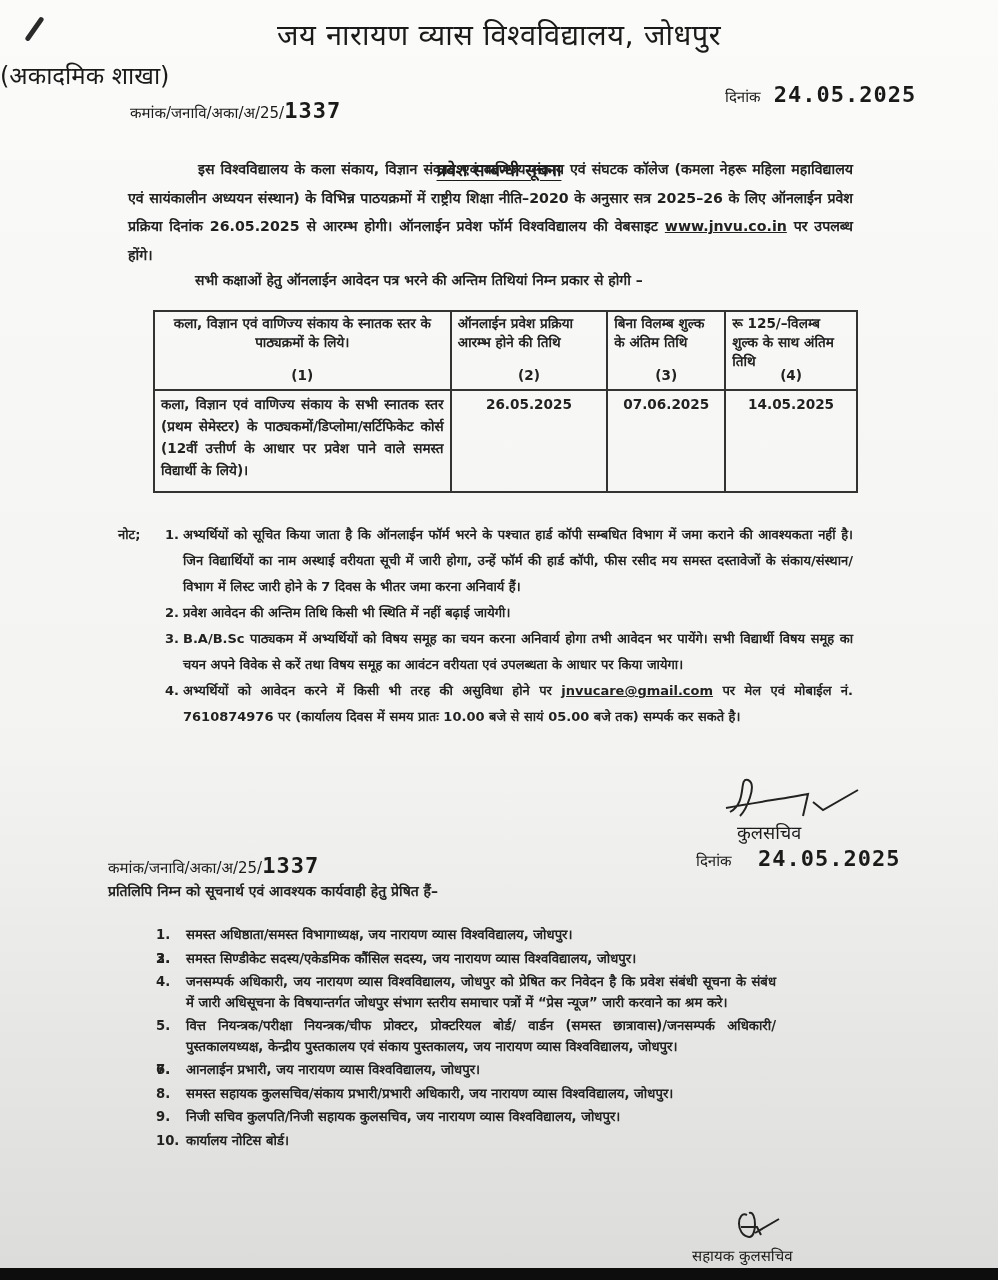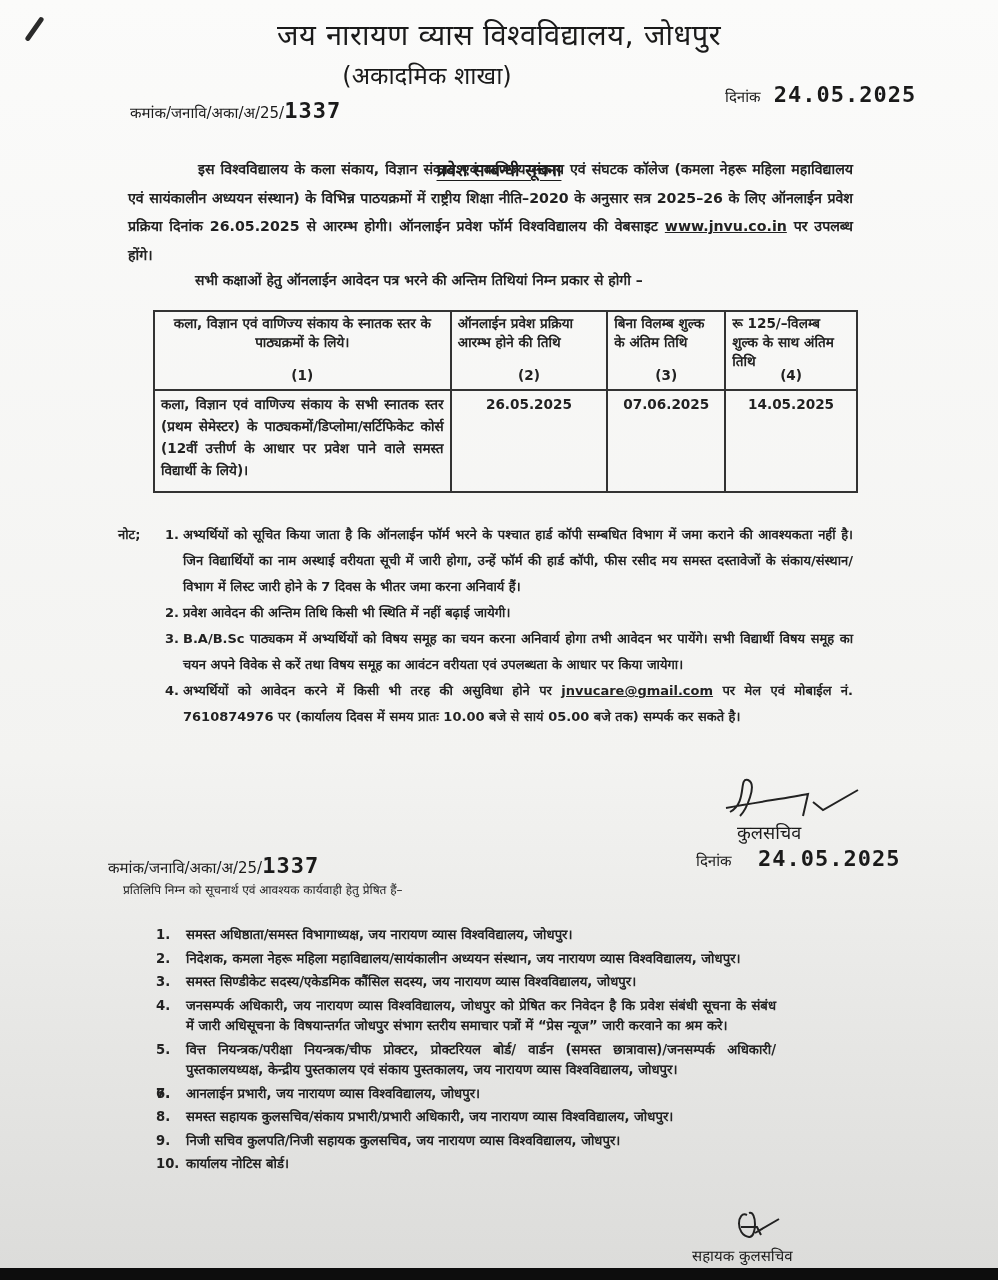--- a/index.html
+++ b/index.html
@@ -14,21 +14,21 @@
     position: absolute; left: 0; top: 0; width: 998px; height: 1268px;
     background: linear-gradient(180deg, #fbfbfa 0%, #f3f3f1 60%, #dcdcda 100%);
   }
   .bottom-bar { position: absolute; left: 0; top: 1268px; width: 998px; height: 12px; background: #0d0d0d; }
   .pen-mark {
     position: absolute; left: 32px; top: 15px; width: 5px; height: 28px;
     background: #2a2a2a; border-radius: 3px; transform: rotate(35deg);
   }
   .abs { position: absolute; white-space: nowrap; }
   .title { left: 0; width: 998px; top: 14px; text-align: center; font-size: 29px; letter-spacing: 0.5px; }
-  .subtitle { left: 0; width: 854px; top: 58px; text-align: center; font-size: 24px; }
+  .subtitle { left: 0; width: 854px; top: 58px; font-size: 24px; }
   .ref { font-size: 15px; }
   .hand { font-family: "DejaVu Sans Mono", "Liberation Mono", monospace; font-size: 22px; font-weight: bold; letter-spacing: 1px; }
   .date-label { font-size: 15px; }
   .heading { left: 0; width: 998px; top: 116px; text-align: center; font-size: 17px; font-weight: bold; margin-top: 42px; }
   .heading span { text-decoration: underline; text-underline-offset: 4px; }
   .para {
     position: absolute; left: 128px; width: 725px; top: 155px;
     font-size: 14.2px; line-height: 28.5px; text-align: justify; font-weight: bold; color: #222;
   }
   .para .indent { display: inline-block; width: 70px; }
@@ -52,21 +52,21 @@
   .note-item { position: relative; padding-left: 47px; line-height: 26px; text-align: justify; }
   .note-item .n { position: absolute; left: 47px; }
   .note-item .note-text { display: block; padding-left: 18px; }
 
   .sig1 { position: absolute; left: 718px; top: 772px; width: 160px; height: 50px; }
   .sig-label1 { left: 737px; top: 820px; font-size: 18px; }
   .sig-date-label { left: 696px; top: 850px; }
   .sig-date { left: 758px; top: 846px; }
 
   .ref2 { left: 108px; top: 853px; }
-  .copy-intro { left: 108px; top: 881px; font-size: 12px; font-weight: normal; color: #222; margin-left: 15px; }
+  .copy-intro { left: 108px; top: 881px; font-size: 14px; font-weight: bold; color: #222; }
   .dist { position: absolute; left: 156px; top: 925px; width: 620px; font-size: 13.2px; font-weight: bold; color: #222; }
   .dist-item { position: relative; padding-left: 30px; line-height: 20.5px; text-align: justify; margin-bottom: 3px; }
   .dist-item .n { position: absolute; left: 0; }
   .sig2 { position: absolute; left: 727px; top: 1205px; width: 60px; height: 40px; }
   .sig-label2 { left: 692px; top: 1245px; font-size: 15px; }
 </style>
 </head>
 <body>
 
 <div class="page">
@@ -143,21 +143,21 @@
   <div class="abs date-label sig-date-label">दिनांक</div>
   <div class="abs hand sig-date">24.05.2025</div>
 
   <div class="abs ref ref2">
     <span>कमांक/जनावि/अका/अ/25/</span><span class="hand">1337</span>
   </div>
   <div class="abs copy-intro">प्रतिलिपि निम्न को सूचनार्थ एवं आवश्यक कार्यवाही हेतु प्रेषित हैं–</div>
 
   <div class="dist">
     <div class="dist-item"><span class="n">1.</span><span>समस्त अधिष्ठाता/समस्त विभागाध्यक्ष, जय नारायण व्यास विश्वविद्यालय, जोधपुर।</span></div>
-    <div class="dist-item"><span class="n">2.</span><span>निदेशक, कमला नेहरू महिला महाविद्यालय/सायंकालीन अध्ययन संस्थान, जय नारायण व्यास विश्वविद्यालय, जोधपुर।</span></div>
+    <div class="dist-item"><span class="n">2.</span></div>
     <div class="dist-item"><span class="n">3.</span><span>समस्त सिण्डीकेट सदस्य/एकेडमिक कौंसिल सदस्य, जय नारायण व्यास विश्वविद्यालय, जोधपुर।</span></div>
     <div class="dist-item"><span class="n">4.</span><span>जनसम्पर्क अधिकारी, जय नारायण व्यास विश्वविद्यालय, जोधपुर को प्रेषित कर निवेदन है कि प्रवेश संबंधी सूचना के संबंध में जारी अधिसूचना के विषयान्तर्गत जोधपुर संभाग स्तरीय समाचार पत्रों में “प्रेस न्यूज” जारी करवाने का श्रम करे।</span></div>
     <div class="dist-item"><span class="n">5.</span><span>वित्त नियन्त्रक/परीक्षा नियन्त्रक/चीफ प्रोक्टर, प्रोक्टरियल बोर्ड/ वार्डन (समस्त छात्रावास)/जनसम्पर्क अधिकारी/पुस्तकालयध्यक्ष, केन्द्रीय पुस्तकालय एवं संकाय पुस्तकालय, जय नारायण व्यास विश्वविद्यालय, जोधपुर।</span></div>
     <div class="dist-item"><span class="n">6.</span></div>
     <div class="dist-item"><span class="n">7.</span><span>आनलाईन प्रभारी, जय नारायण व्यास विश्वविद्यालय, जोधपुर।</span></div>
     <div class="dist-item"><span class="n">8.</span><span>समस्त सहायक कुलसचिव/संकाय प्रभारी/प्रभारी अधिकारी, जय नारायण व्यास विश्वविद्यालय, जोधपुर।</span></div>
     <div class="dist-item"><span class="n">9.</span><span>निजी सचिव कुलपति/निजी सहायक कुलसचिव, जय नारायण व्यास विश्वविद्यालय, जोधपुर।</span></div>
     <div class="dist-item"><span class="n">10.</span><span>कार्यालय नोटिस बोर्ड।</span></div>
   </div>
 

